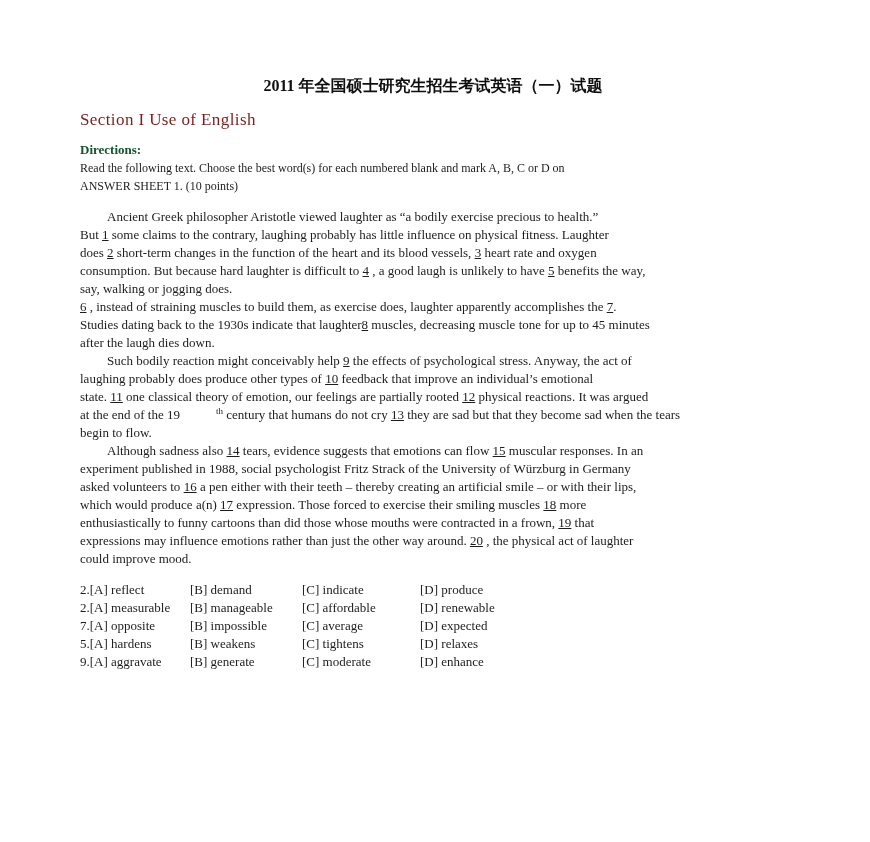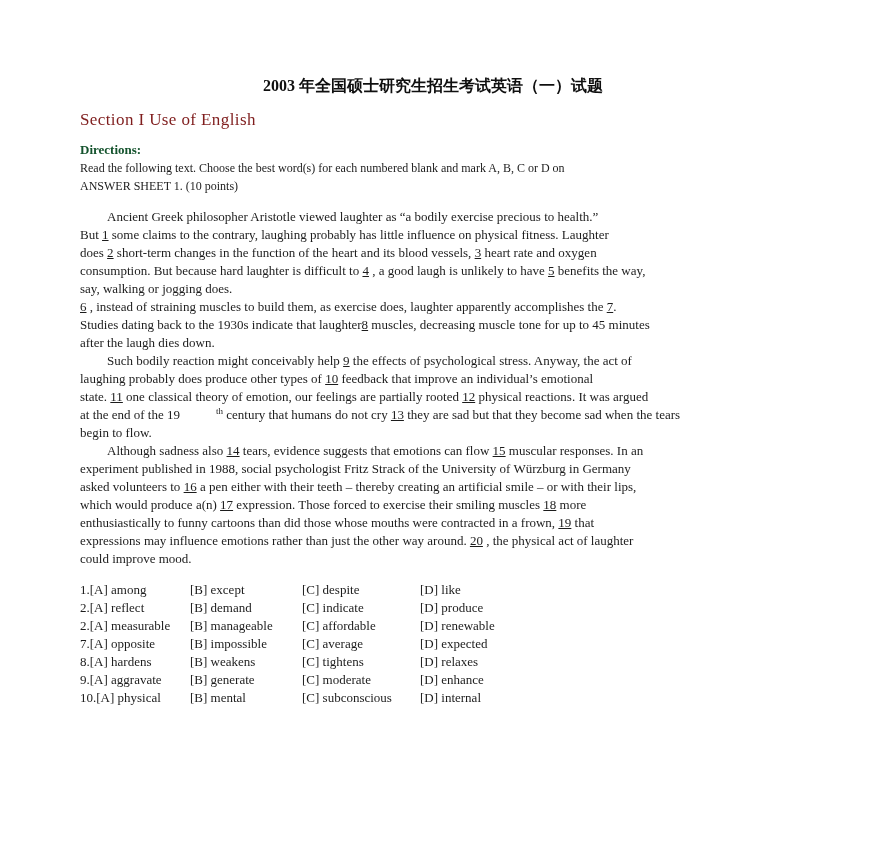--- a/index.html
+++ b/index.html
@@ -78,74 +78,62 @@
   .oc1 { min-width: 110px; }
   .oc2 { min-width: 112px; }
   .oc3 { min-width: 118px; }
 </style>
 </head>
 <body>
 
 <div class="page">
   <div class="content">
 
-    <h1 class="exam-title">2003 年全国硕士研究生招生考试英语（一）试题</h1>
+    <h1 class="exam-title">2011 年全国硕士研究生招生考试英语（一）试题</h1>
 
     <h2 class="section-heading">Section I Use of English</h2>
 
     <div class="dir-label">Directions:</div>
 
     <div class="dir-lines">Read the following text. Choose the best word(s) for each numbered blank and mark A, B, C or D on<br>ANSWER SHEET 1. (10 points)</div>
 
     <div class="passage">
         <div class="para indent">Ancient Greek philosopher Aristotle viewed laughter as “a bodily exercise precious to health.”<br>But <u>1</u> some claims to the contrary, laughing probably has little influence on physical fitness. Laughter<br>does <u>2</u> short-term changes in the function of the heart and its blood vessels, <u>3</u> heart rate and oxygen<br>consumption. But because hard laughter is difficult to <u>4</u> , a good laugh is unlikely to have <u>5</u> benefits the way,<br>say, walking or jogging does.</div>
         <div class="para"><u>6</u> , instead of straining muscles to build them, as exercise does, laughter apparently accomplishes the <u>7</u>.<br>Studies dating back to the 1930s indicate that laughter<u>8</u> muscles, decreasing muscle tone for up to 45 minutes<br>after the laugh dies down.</div>
         <div class="para indent">Such bodily reaction might conceivably help <u>9</u> the effects of psychological stress. Anyway, the act of<br>laughing probably does produce other types of <u>10</u> feedback that improve an individual’s emotional<br>state. <u>11</u> one classical theory of emotion, our feelings are partially rooted <u>12</u> physical reactions. It was argued<br>at the end of the 19<sup>th</sup> century that humans do not cry <u>13</u> they are sad but that they become sad when the tears<br>begin to flow.</div>
         <div class="para indent">Although sadness also <u>14</u> tears, evidence suggests that emotions can flow <u>15</u> muscular responses. In an<br>experiment published in 1988, social psychologist Fritz Strack of the University of Würzburg in Germany<br>asked volunteers to <u>16</u> a pen either with their teeth – thereby creating an artificial smile – or with their lips,<br>which would produce a(n) <u>17</u> expression. Those forced to exercise their smiling muscles <u>18</u> more<br>enthusiastically to funny cartoons than did those whose mouths were contracted in a frown, <u>19</u> that<br>expressions may influence emotions rather than just the other way around. <u>20</u> , the physical act of laughter<br>could improve mood.</div>
       </div>
 
     <div class="options">
-        <div class="opt-row">
-          <span class="oc oc1">1.[A] among</span>
-          <span class="oc oc2">[B] except</span>
-          <span class="oc oc3">[C] despite</span>
-          <span class="oc oc4">[D] like</span>
-        </div>
         <div class="opt-row">
           <span class="oc oc1">2.[A] reflect</span>
           <span class="oc oc2">[B] demand</span>
           <span class="oc oc3">[C] indicate</span>
           <span class="oc oc4">[D] produce</span>
         </div>
         <div class="opt-row">
           <span class="oc oc1">2.[A] measurable</span>
           <span class="oc oc2">[B] manageable</span>
           <span class="oc oc3">[C] affordable</span>
           <span class="oc oc4">[D] renewable</span>
         </div>
         <div class="opt-row">
           <span class="oc oc1">7.[A] opposite</span>
           <span class="oc oc2">[B] impossible</span>
           <span class="oc oc3">[C] average</span>
           <span class="oc oc4">[D] expected</span>
         </div>
         <div class="opt-row">
-          <span class="oc oc1">8.[A] hardens</span>
+          <span class="oc oc1">5.[A] hardens</span>
           <span class="oc oc2">[B] weakens</span>
           <span class="oc oc3">[C] tightens</span>
           <span class="oc oc4">[D] relaxes</span>
         </div>
         <div class="opt-row">
           <span class="oc oc1">9.[A] aggravate</span>
           <span class="oc oc2">[B] generate</span>
           <span class="oc oc3">[C] moderate</span>
           <span class="oc oc4">[D] enhance</span>
         </div>
-        <div class="opt-row">
-          <span class="oc oc1">10.[A] physical</span>
-          <span class="oc oc2">[B] mental</span>
-          <span class="oc oc3">[C] subconscious</span>
-          <span class="oc oc4">[D] internal</span>
-        </div>
       </div>
 
   </div>
 </div>
 
 </body></html>

